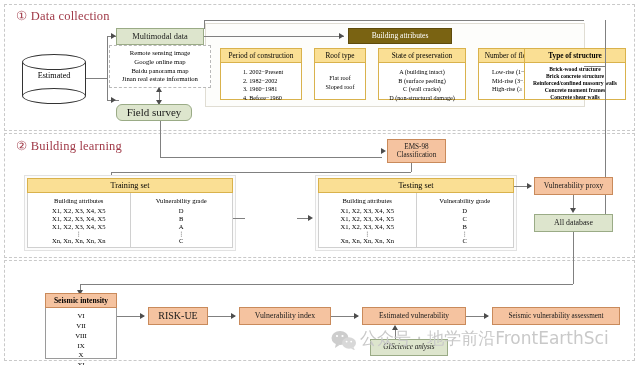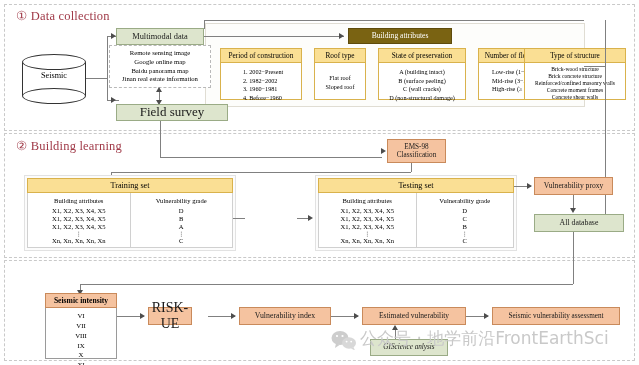--- a/index.html
+++ b/index.html
@@ -65,21 +65,21 @@
 
   <div class="sect-title" style="left:16px;top:8px;">① Data collection</div>
   <div class="sect-title" style="left:16px;top:138px;">② Building learning</div>
 
   <div class="panel" style="left:205px;top:23px;width:380px;height:84px;"></div>
 
   <div class="db" style="left:22px;top:54px;width:64px;height:50px;">
     <div class="cyl-body"></div>
     <div class="cyl-bot"></div>
     <div class="cyl-top"></div>
-    <div class="cyl-label">Seismic</div>
+    <div class="cyl-label">Estimated</div>
   </div>
 
   <div class="ln lnh" style="left:86px;top:78px;width:21px;"></div>
   <div class="ln lnv" style="left:107px;top:36px;height:64px;"></div>
   <div class="ln lnh" style="left:107px;top:36px;width:12px;"></div>
   <div class="arr arr-r" style="left:111px;top:32.5px;"></div>
   <div class="ln lnh" style="left:107px;top:100px;width:12px;"></div>
   <div class="arr arr-r" style="left:111px;top:96.5px;"></div>
 
   <div class="box green" style="left:116px;top:28px;width:88px;height:17px;font-size:8.4px;">Multimodal data</div>
@@ -88,21 +88,21 @@
     <span>Remote sensing image</span>
     <span>Google online map</span>
     <span>Baidu panorama map</span>
     <span>Jinan real estate information</span>
   </div>
 
   <div class="ln lnv" style="left:159px;top:89px;height:14px;"></div>
   <div class="arr arr-u" style="left:156px;top:87px;"></div>
   <div class="arr arr-d" style="left:156px;top:100px;"></div>
 
-  <div class="box green" style="left:116px;top:104px;width:112px;height:17px;font-size:13px;">Field survey</div>
+  <div class="box green" style="left:116px;top:104px;width:76px;height:17px;font-size:11px;border-radius:6px;">Field survey</div>
 
   <div class="ln lnh" style="left:204px;top:36px;width:140px;"></div>
   <div class="arr arr-r" style="left:339px;top:32.5px;"></div>
 
   <div class="box darkolive" style="left:348px;top:28px;width:104px;height:16px;font-size:7.6px;">Building attributes</div>
 
   <div class="cellwrap" style="left:210px;top:48px;width:92px;height:52px;">
     <div class="cell-hdr" style="height:15px;font-size:7.3px;">Period of construction</div>
     <div class="cell-body" style="height:37px;font-size:6.2px;line-height:1.4;padding-left:22px;">
       <div>1. 2002−Present</div>
@@ -132,21 +132,21 @@
 
   <div class="cellwrap" style="left:468px;top:48px;width:74px;height:52px;">
     <div class="cell-hdr" style="height:15px;font-size:7.3px;">Number of floors</div>
     <div class="cell-body" style="height:37px;font-size:6.2px;line-height:1.4;padding-left:13px;padding-top:5px;">
       <div>Low-rise (1−2)</div>
       <div>Mid-rise (3−5)</div>
       <div>High-rise (≥ 6)</div>
     </div>
   </div>
 
-  <div class="cellwrap" style="left:514px;top:48px;width:112px;height:52px;">
+  <div class="cellwrap" style="left:514px;top:48px;width:112px;height:52px;font-weight:bold;">
     <div class="cell-hdr" style="height:15px;font-size:7.3px;">Type of structure</div>
     <div class="cell-body" style="height:37px;font-size:5.6px;line-height:1.27;text-align:center;padding-top:3px;">
       <div>Brick-wood structure</div>
       <div>Brick concrete structure</div>
       <div>Reinforced/confined masonry walls</div>
       <div>Concrete moment frames</div>
       <div>Concrete shear walls</div>
     </div>
   </div>
 
@@ -217,40 +217,40 @@
       <div class="rw">C</div>
     </div>
   </div>
 
   <div class="ln lnh" style="left:514px;top:186px;width:17px;"></div>
   <div class="arr arr-r" style="left:527px;top:182.5px;"></div>
   <div class="box orange" style="left:534px;top:177px;width:79px;height:18px;font-size:7.6px;">Vulnerability proxy</div>
 
   <div class="ln lnv" style="left:573px;top:195px;height:15px;"></div>
   <div class="arr arr-d" style="left:570px;top:208px;"></div>
-  <div class="box green" style="left:534px;top:214px;width:90px;height:18px;font-size:7.8px;">All database</div>
+  <div class="box green" style="left:534px;top:214px;width:79px;height:18px;font-size:7.8px;">All database</div>
 
   <div class="ln lnv" style="left:573px;top:232px;height:52px;"></div>
   <div class="ln lnh" style="left:80px;top:284px;width:493px;"></div>
   <div class="ln lnv" style="left:80px;top:284px;height:7px;"></div>
   <div class="arr arr-d" style="left:77px;top:290px;"></div>
 
   <div class="si-hdr" style="left:45px;top:293px;width:72px;height:15px;font-size:7.6px;font-weight:bold;">Seismic intensity</div>
   <div class="si-body" style="left:45px;top:308px;width:72px;height:51px;">
     <span>VI</span>
     <span>VII</span>
     <span>VIII</span>
     <span>IX</span>
     <span>X</span>
     <span>XI</span>
   </div>
 
   <div class="ln lnh" style="left:117px;top:316px;width:27px;"></div>
   <div class="arr arr-r" style="left:140px;top:312.5px;"></div>
-  <div class="box orange" style="left:148px;top:307px;width:44px;height:18px;font-size:14px;">RISK-UE</div>
+  <div class="box orange" style="left:148px;top:307px;width:60px;height:18px;font-size:10px;">RISK-UE</div>
 
   <div class="ln lnh" style="left:208px;top:316px;width:27px;"></div>
   <div class="arr arr-r" style="left:231px;top:312.5px;"></div>
   <div class="box orange" style="left:239px;top:307px;width:92px;height:18px;font-size:7.8px;">Vulnerability index</div>
 
   <div class="ln lnh" style="left:331px;top:316px;width:27px;"></div>
   <div class="arr arr-r" style="left:354px;top:312.5px;"></div>
   <div class="box orange" style="left:362px;top:307px;width:104px;height:18px;font-size:7.5px;">Estimated vulnerability</div>
 
   <div class="ln lnh" style="left:466px;top:316px;width:22px;"></div>

